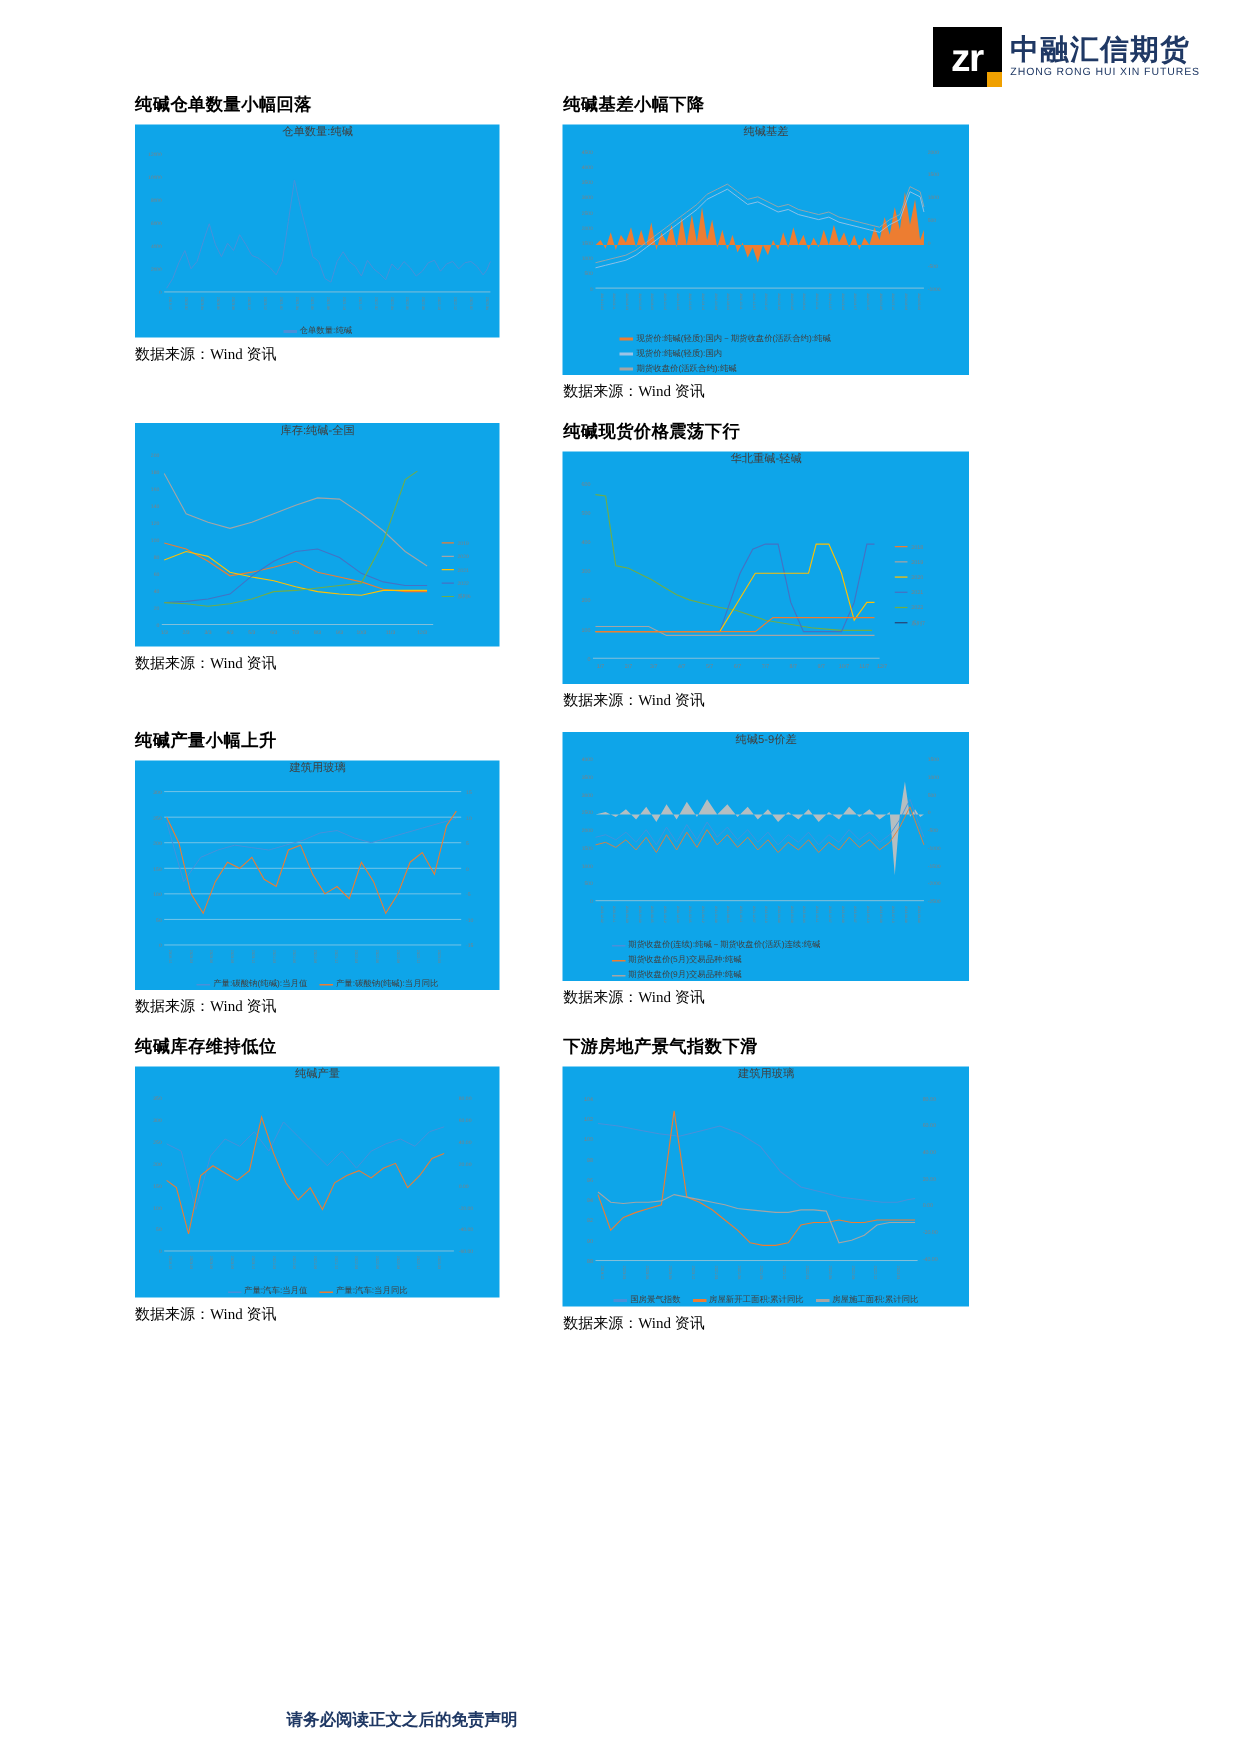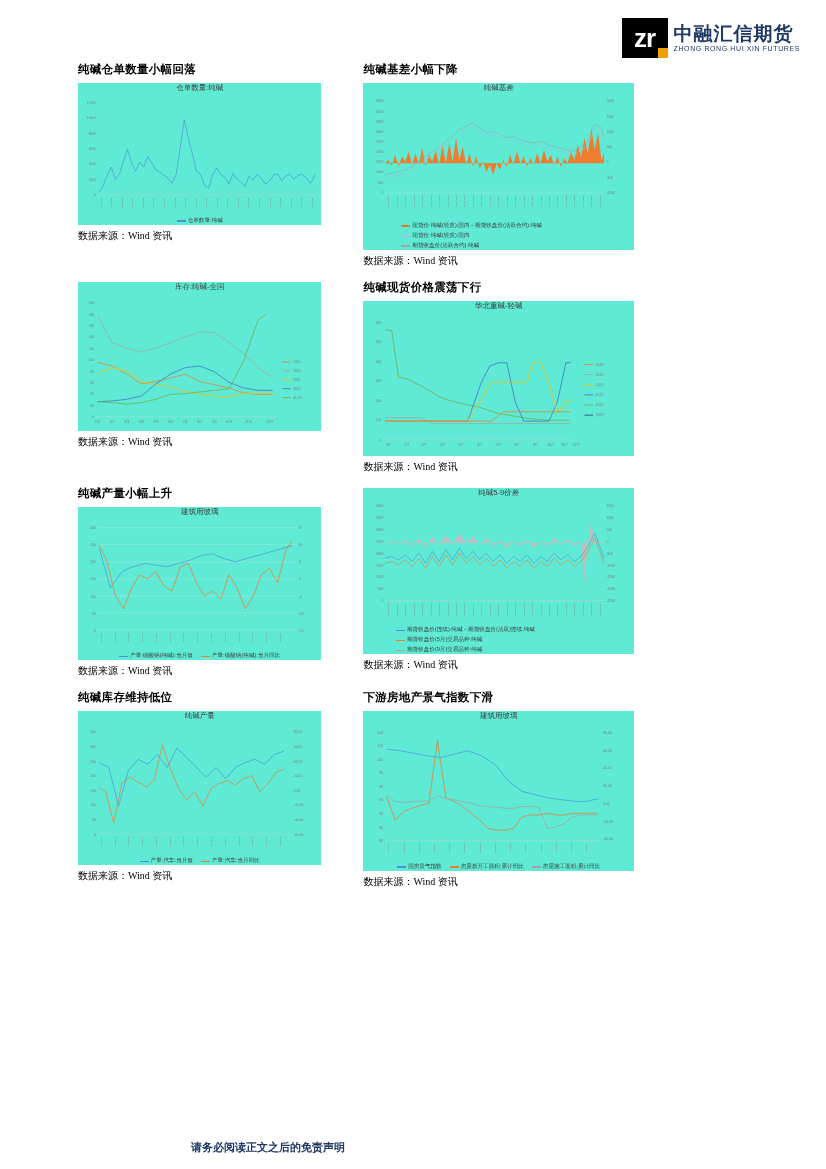--- a/index.html
+++ b/index.html
@@ -22,37 +22,37 @@
     position:relative;
   }
   .logo-mark:after{
     content:"";position:absolute;right:-0px;bottom:-0px;width:10px;height:10px;background:#f0a000;
   }
   .logo-text{display:flex;flex-direction:column;line-height:1.1;}
   .logo-cn{font-family:"Liberation Sans",sans-serif;font-size:19px;font-weight:bold;color:#1f3864;letter-spacing:1px;}
   .logo-en{font-family:"Liberation Sans",sans-serif;font-size:7px;color:#1f3864;letter-spacing:.6px;}
 
   
-  .grid{position:absolute;left:0;top:62px;width:658px;}
+  .grid{position:absolute;left:12px;top:62px;width:658px;}
   .row{display:flex;}
   .cell{width:413px;box-sizing:border-box;padding:0 18px 0 18px;}
   .cell.left{padding-left:78px;padding-right:12px;}
   .cell.right{padding-left:30px;padding-right:24px;}
   .sec-title{
     font-family:"Liberation Sans",sans-serif;
     font-weight:bold;font-size:11.5px;color:#000;margin:0 0 6px 0;letter-spacing:.3px;
   }
   .source{
     font-size:10px;margin-top:4px;margin-bottom:12px;
     font-family:"Liberation Serif",serif;
   }
 
   
   .chart{
-    position:relative;background:#5eead4;border:0;
+    position:relative;background:#0ea5e9;border:0;
     width:100%;
   }
   .chart .ctitle{
     text-align:center;font-size:7.5px;color:#404040;margin:2px 0 1px 0;
     font-family:"Liberation Sans",sans-serif;
   }
   .plotwrap{position:relative;}
   svg{display:block;width:100%;height:auto;}
   .legend{
     display:flex;flex-wrap:wrap;justify-content:center;gap:8px;

